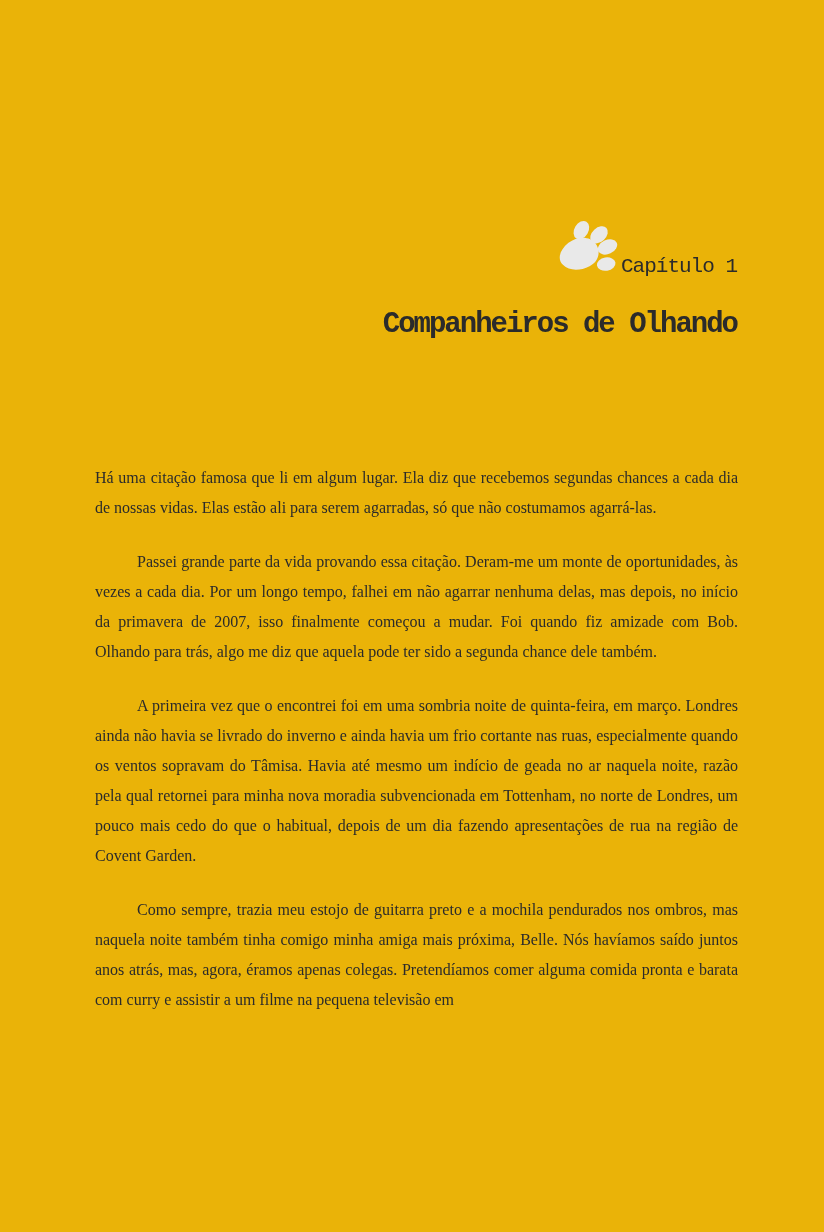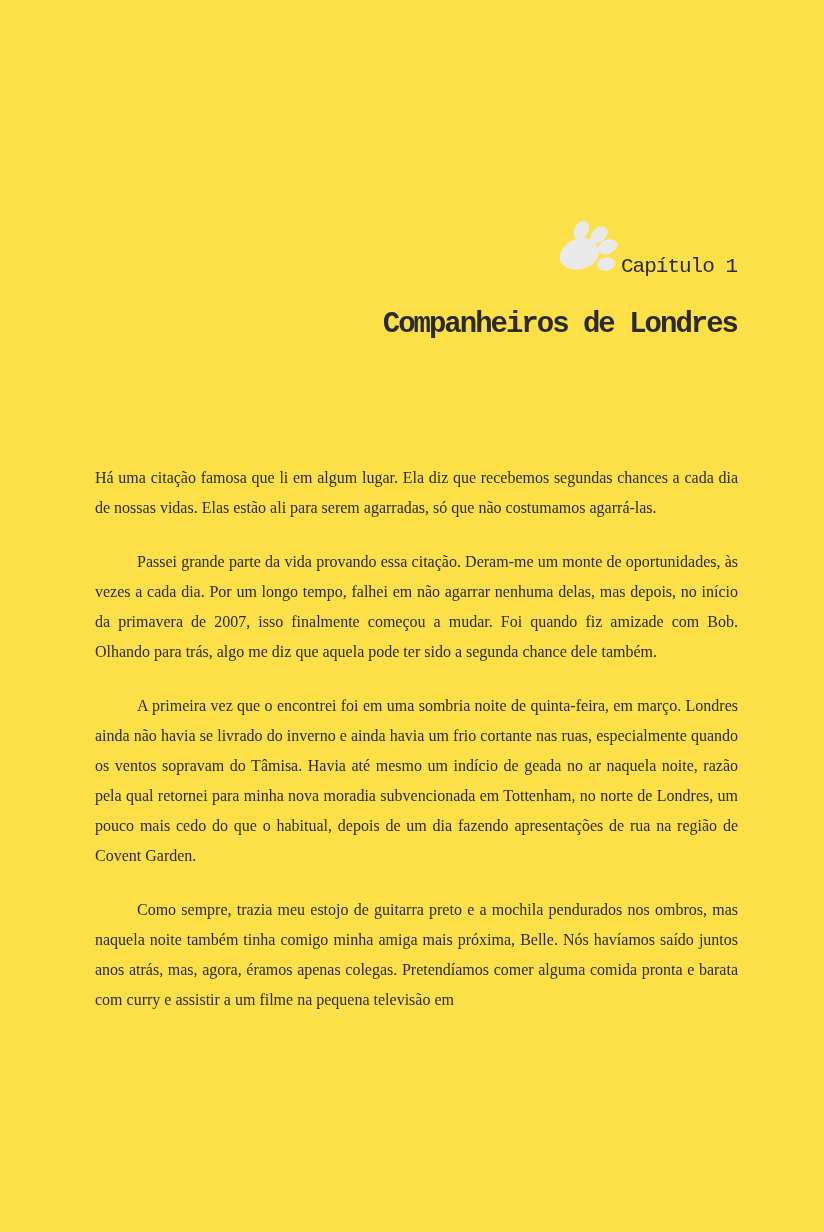--- a/index.html
+++ b/index.html
@@ -4,21 +4,21 @@
 <style>
   html, body {
     margin: 0;
     padding: 0;
     background: #ffffff;
   }
   .page {
     position: relative;
     width: 824px;
     height: 1232px;
-    background: #fde047;
+    background: #eab308;
     overflow: hidden;
     font-family: "Liberation Serif", serif;
     color: var(--ink, #2b2b2b);
   }
   .paw {
     position: absolute;
     left: 545px;
     top: 211px;
     width: 82px;
     height: 78px;
@@ -78,21 +78,21 @@
         <ellipse cx="24" cy="41" rx="9" ry="12.5" transform="rotate(-24 24 41)"></ellipse>
         <ellipse cx="42" cy="26" rx="9" ry="13" transform="rotate(-8 42 26)"></ellipse>
         <ellipse cx="61" cy="26" rx="9" ry="13" transform="rotate(10 61 26)"></ellipse>
         <ellipse cx="78" cy="40" rx="8.5" ry="12" transform="rotate(26 78 40)"></ellipse>
       </g>
     </svg>
   </div>
 
   <div class="chapter-label">Capítulo 1</div>
 
-  <h1 class="chapter-title">Companheiros de Londres</h1>
+  <h1 class="chapter-title">Companheiros de Olhando</h1>
 
   <div class="body-text">
     <p>Há uma citação famosa que li em algum lugar. Ela diz que recebemos segundas chances a cada dia de nossas vidas. Elas estão ali para serem agarradas, só que não costumamos agarrá-las.</p>
     <p class="indented">Passei grande parte da vida provando essa citação. Deram-me um monte de oportunidades, às vezes a cada dia. Por um longo tempo, falhei em não agarrar nenhuma delas, mas depois, no início da primavera de 2007, isso finalmente começou a mudar. Foi quando fiz amizade com Bob. Olhando para trás, algo me diz que aquela pode ter sido a segunda chance dele também.</p>
     <p class="indented">A primeira vez que o encontrei foi em uma sombria noite de quinta-feira, em março. Londres ainda não havia se livrado do inverno e ainda havia um frio cortante nas ruas, especialmente quando os ventos sopravam do Tâmisa. Havia até mesmo um indício de geada no ar naquela noite, razão pela qual retornei para minha nova moradia subvencionada em Tottenham, no norte de Londres, um pouco mais cedo do que o habitual, depois de um dia fazendo apresentações de rua na região de Covent Garden.</p>
     <p class="indented">Como sempre, trazia meu estojo de guitarra preto e a mochila pendurados nos ombros, mas naquela noite também tinha comigo minha amiga mais próxima, Belle. Nós havíamos saído juntos anos atrás, mas, agora, éramos apenas colegas. Pretendíamos comer alguma comida pronta e barata com curry e assistir a um filme na pequena televisão em</p>
   </div>
 
 </div>
 

